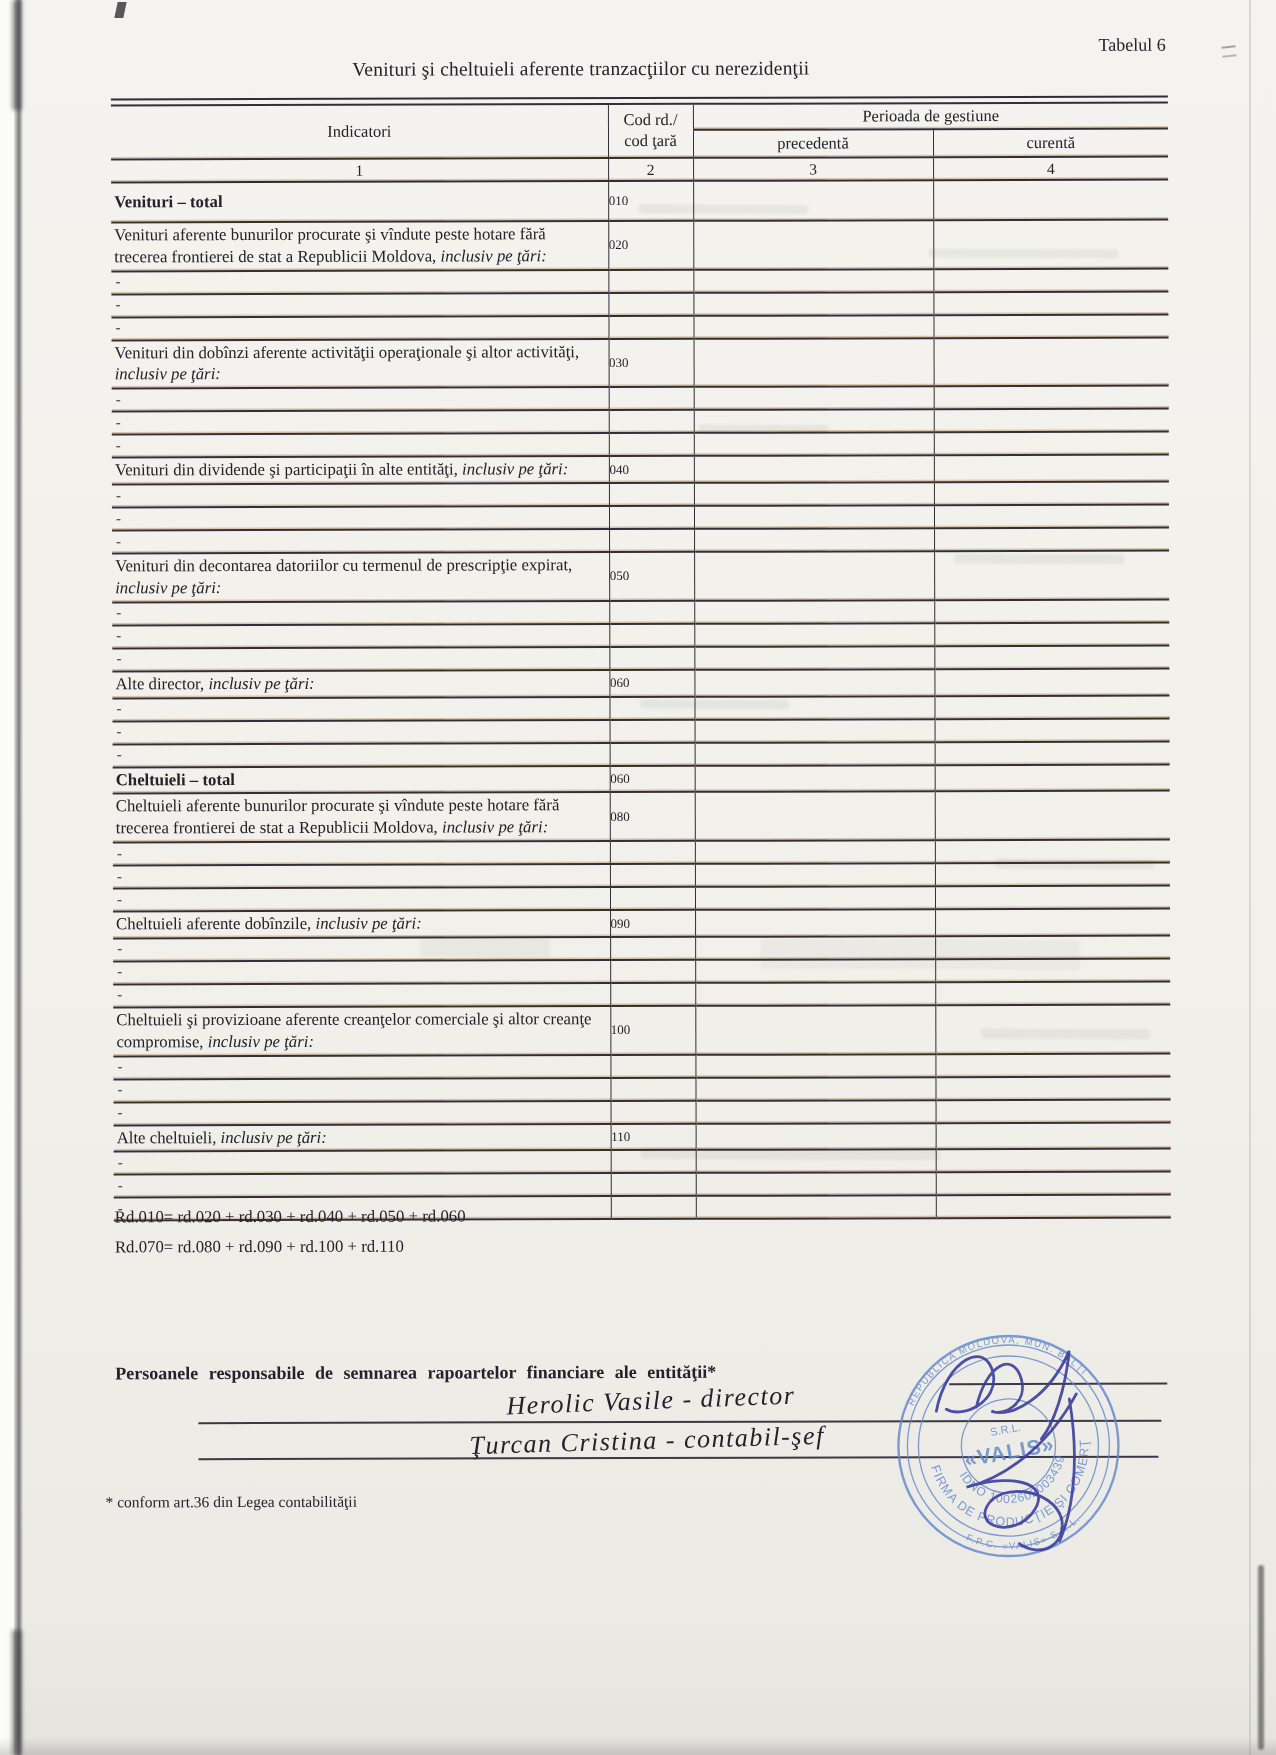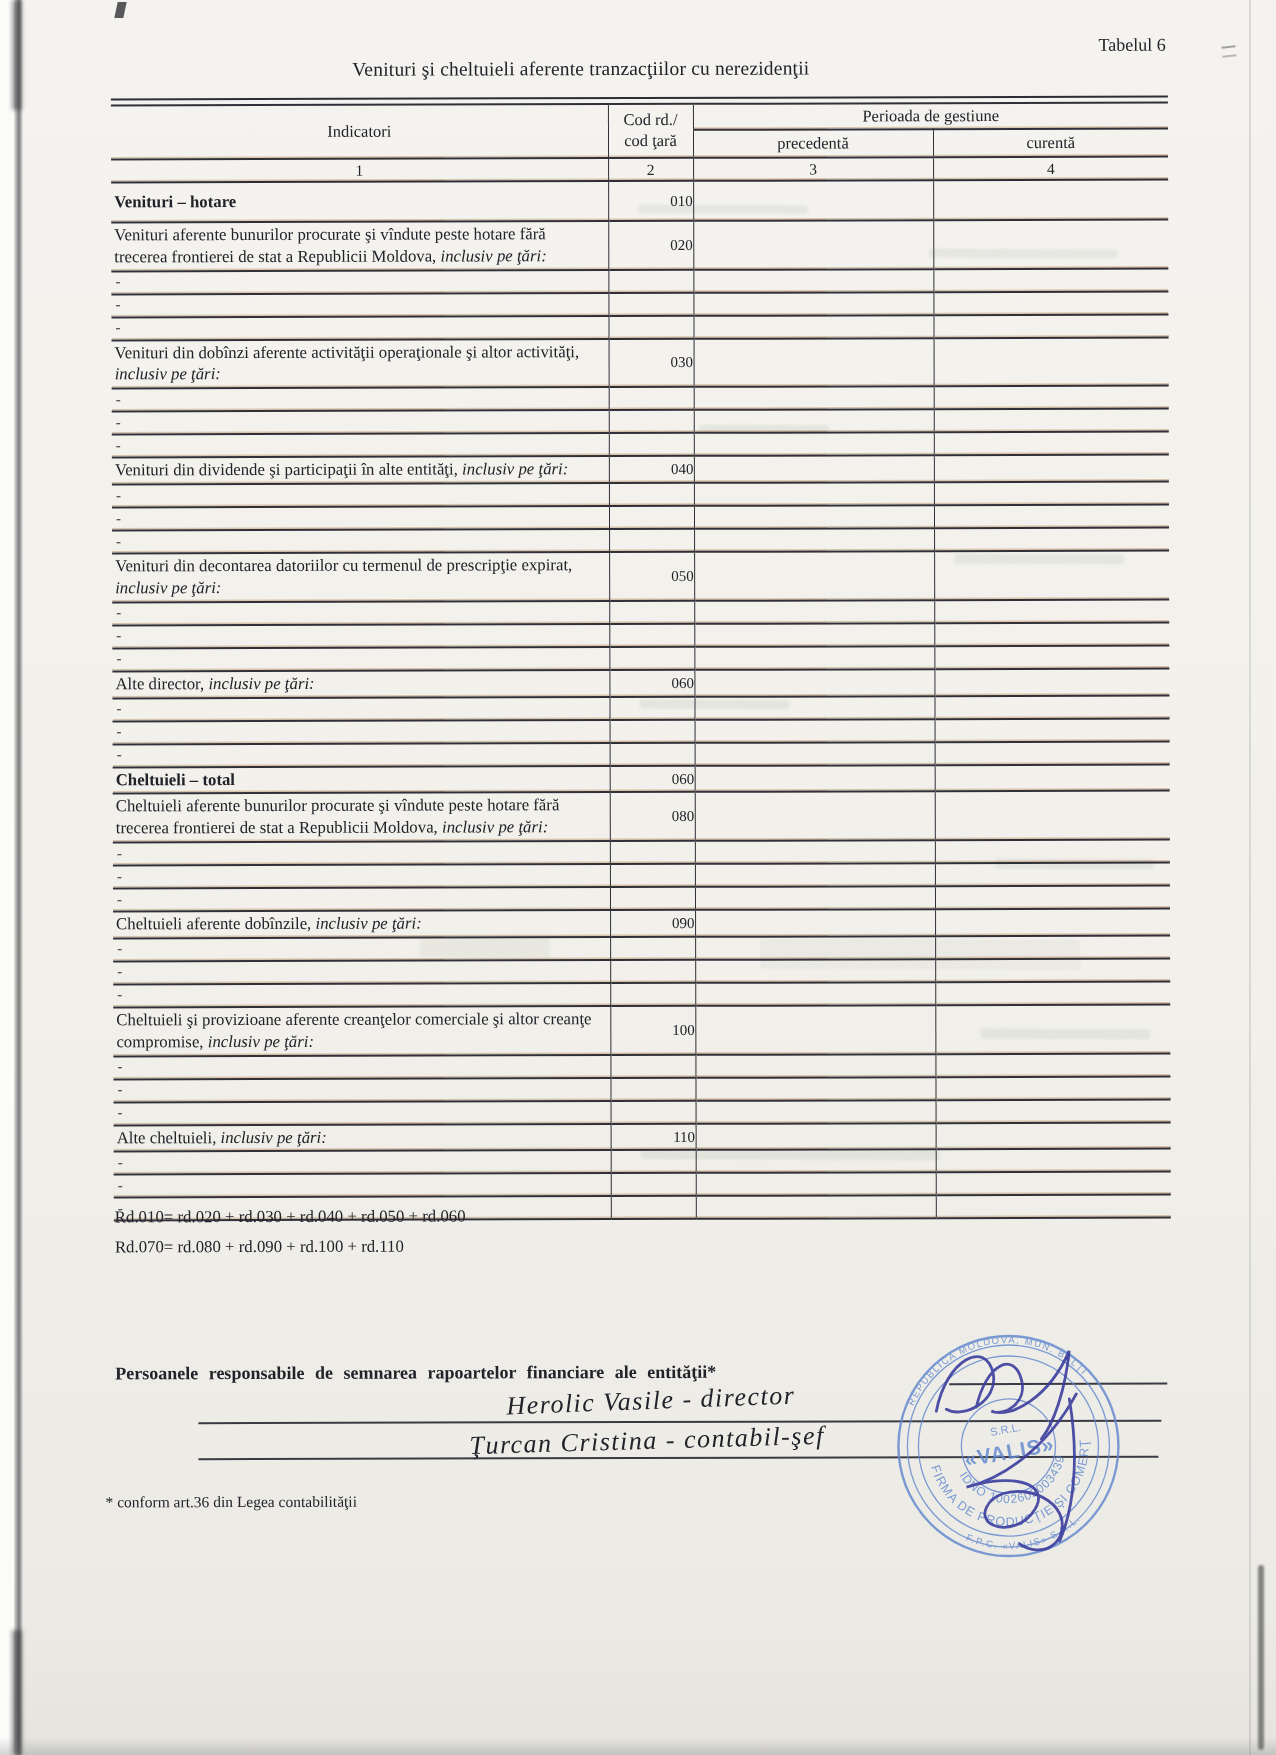--- a/index.html
+++ b/index.html
@@ -38,21 +38,21 @@
   .tbl td, .tbl th {
     border:1.5px solid #312f38; border-top-width:2px; border-bottom-width:2px;
     font-weight:normal; box-shadow:inset 0 -3px 0 -1.5px rgba(165,105,45,.33);
     overflow:hidden; padding:0;
   }
   .tbl tr > *:first-child { border-left:none; }
   .tbl tr > *:last-child { border-right:none; }
   .tbl thead th { text-align:center; font-size:16.5px; line-height:1.25; }
   .tbl .nums td { height:21px; font-size:15.5px; text-align:center; border-bottom:2.5px solid #2e2d36; }
   .tbl td.c1 { font-size:16.8px; line-height:1.3; padding:1px 8px 2px 3px; text-align:left; vertical-align:middle; }
-  .tbl td.c2 { text-align:right; font-size:15px; vertical-align:middle; }
+  .tbl td.c2 { text-align:left; font-size:13px; vertical-align:middle; }
   .tbl td.c1 em { font-style:italic; }
   .tbl td.c1 .b { font-weight:bold; }
   .tbl tr.dash { height:23px; }
   .tbl tr.dash td.c1 { font-size:15px; line-height:1; padding-left:4px; }
   .tbl tr.r26 { height:26px; } .tbl tr.r40 { height:40px; } .tbl tr.r45 { height:45px; }
   .tbl th.h-per { height:24px; } .tbl th.h-sub { height:26px; }
 
   
   .formula { position:absolute; left:114px; font-size:16.8px; }
   .f1 { top:1206px; } .f2 { top:1236px; }
@@ -116,21 +116,21 @@
           </tr>
           <tr class="nums">
             <td>1</td>
             <td>2</td>
             <td>3</td>
             <td>4</td>
           </tr>
         </thead>
         <tbody>
             <tr class="item r40">
-              <td class="c1"><span class="b">Venituri – hotare</span></td>
+              <td class="c1"><span class="b">Venituri – total</span></td>
               <td class="c2">010</td>
               <td class="c3"></td>
               <td class="c4"></td>
             </tr>
             <tr class="item r45">
               <td class="c1"><span>Venituri aferente bunurilor procurate şi vîndute peste hotare fără trecerea frontierei de stat a Republicii Moldova, </span><em>inclusiv pe ţări:</em></td>
               <td class="c2">020</td>
               <td class="c3"></td>
               <td class="c4"></td>
             </tr>

